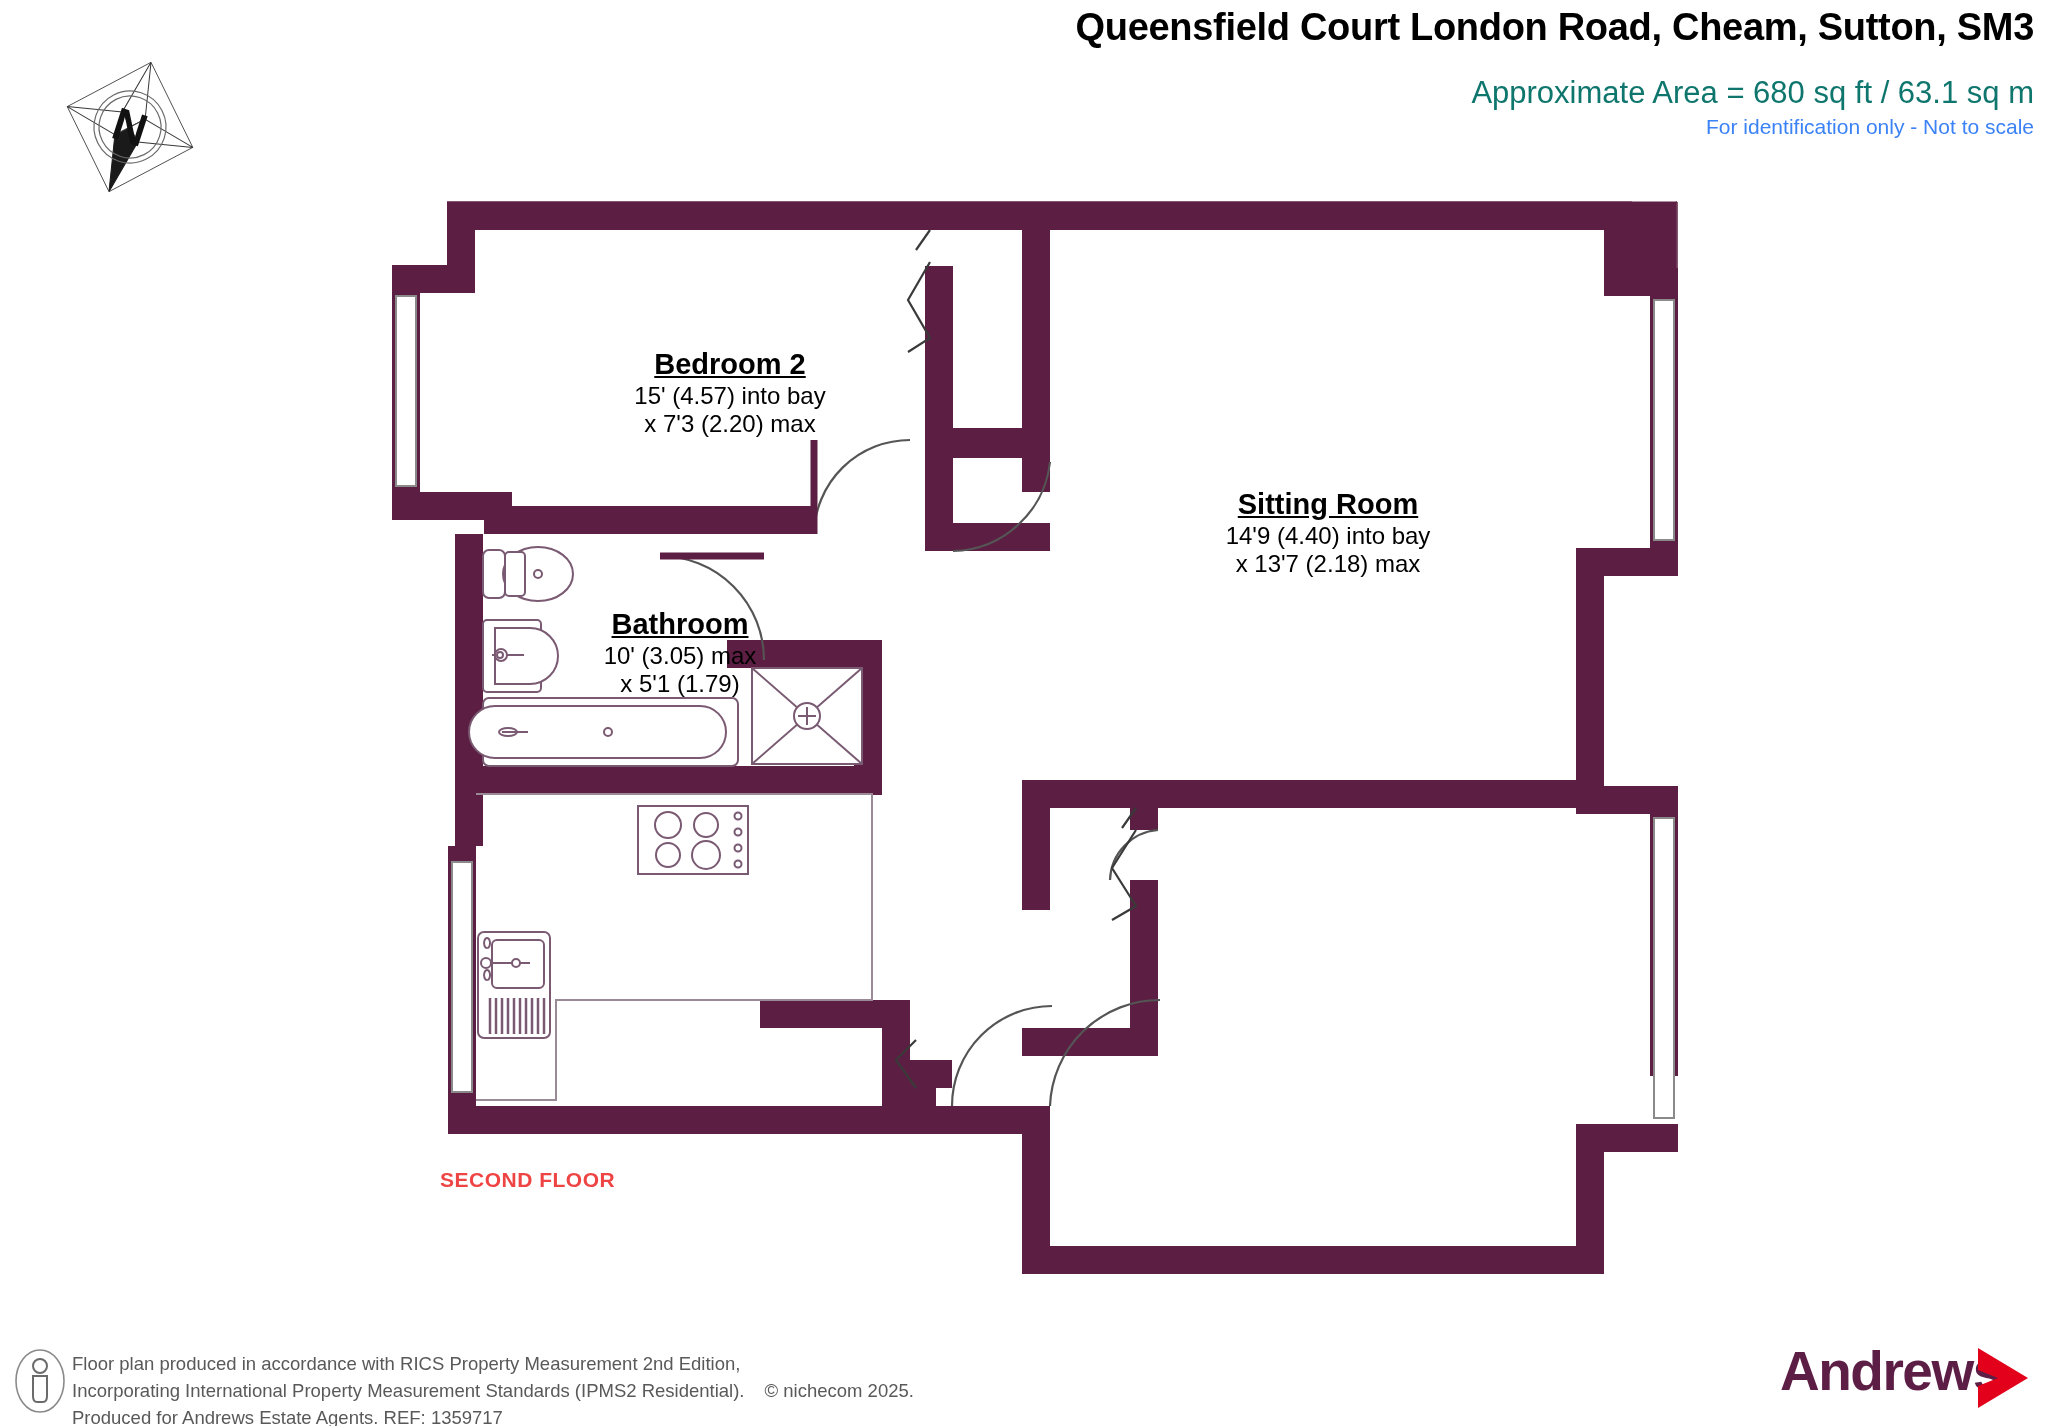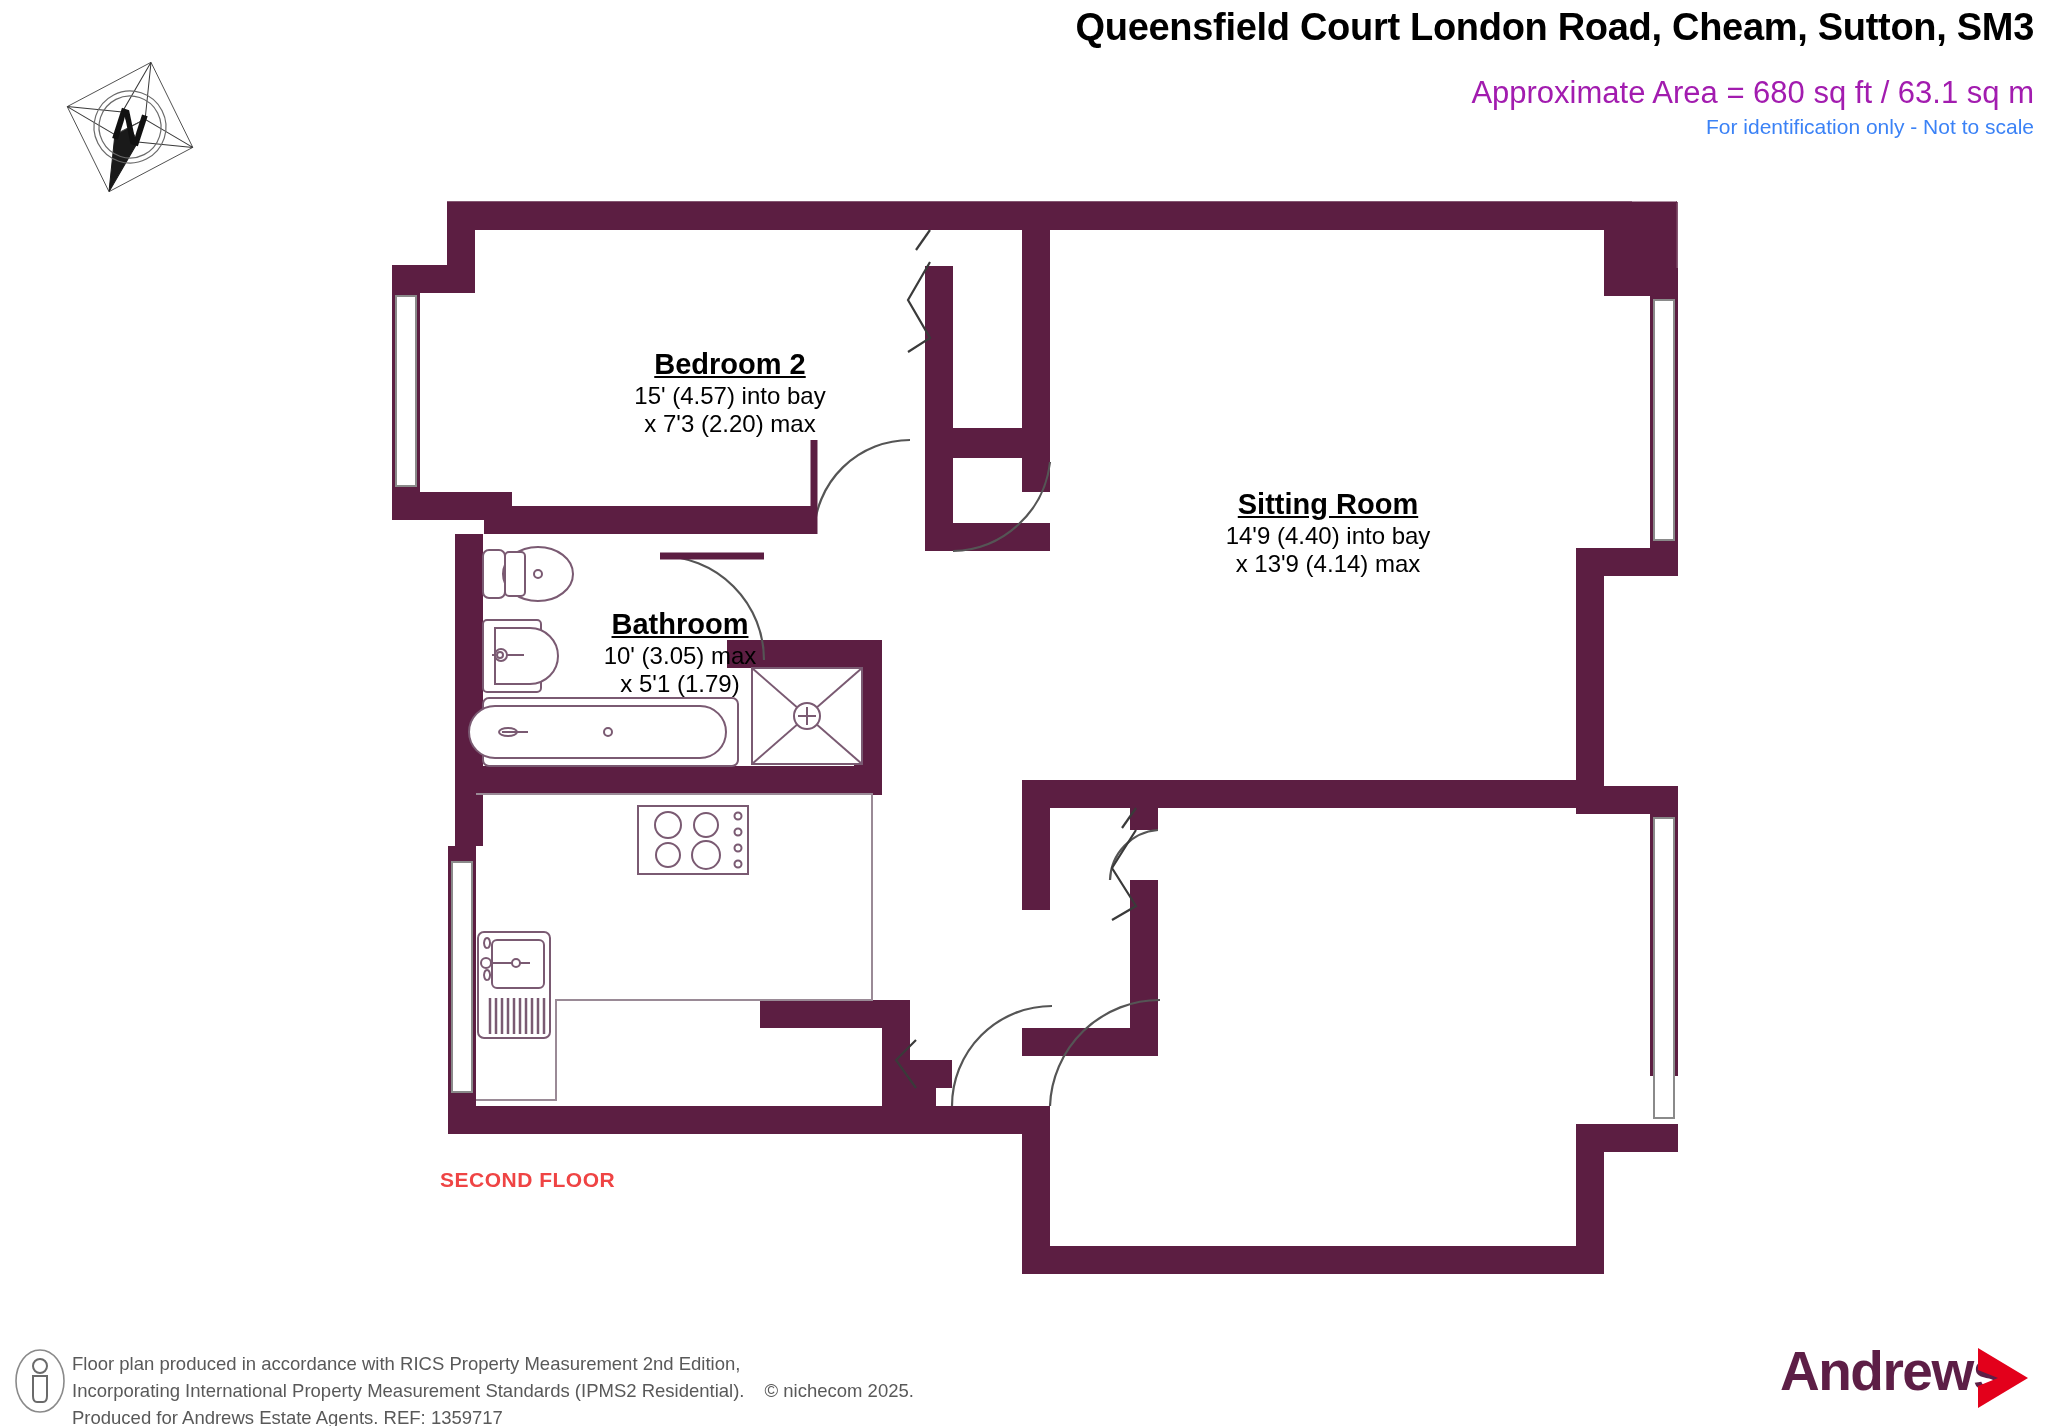--- a/index.html
+++ b/index.html
@@ -32,21 +32,21 @@
     white-space: nowrap;
     color: #000;
   }
   .area-line {
     position: absolute;
     left: 0;
     top: 75px;
     width: 2034px;
     text-align: right;
     font-size: 31px;
-    color: #a21caf;
+    color: #0f766e;
     white-space: nowrap;
   }
   .ident-line {
     position: absolute;
     left: 0;
     top: 115px;
     width: 2034px;
     text-align: right;
     font-size: 21px;
     color: #3b82f6;
@@ -351,21 +351,21 @@
 
   <div class="room-label" style="left:580px; top:348px; width:300px;">
     <span class="rname">Bedroom 2</span>
     <span class="rdim">15' (4.57) into bay</span>
     <span class="rdim">x 7'3 (2.20) max</span>
   </div>
 
   <div class="room-label" style="left:1168px; top:488px; width:320px;">
     <span class="rname">Sitting Room</span>
     <span class="rdim">14'9 (4.40) into bay</span>
-    <span class="rdim">x 13'9 (4.14) max</span>
+    <span class="rdim">x 13'7 (2.18) max</span>
   </div>
 
   <div class="room-label" style="left:540px; top:608px; width:280px;">
     <span class="rname">Bathroom</span>
     <span class="rdim">10' (3.05) max</span>
     <span class="rdim">x 5'1 (1.79)</span>
   </div>
 
 
 

